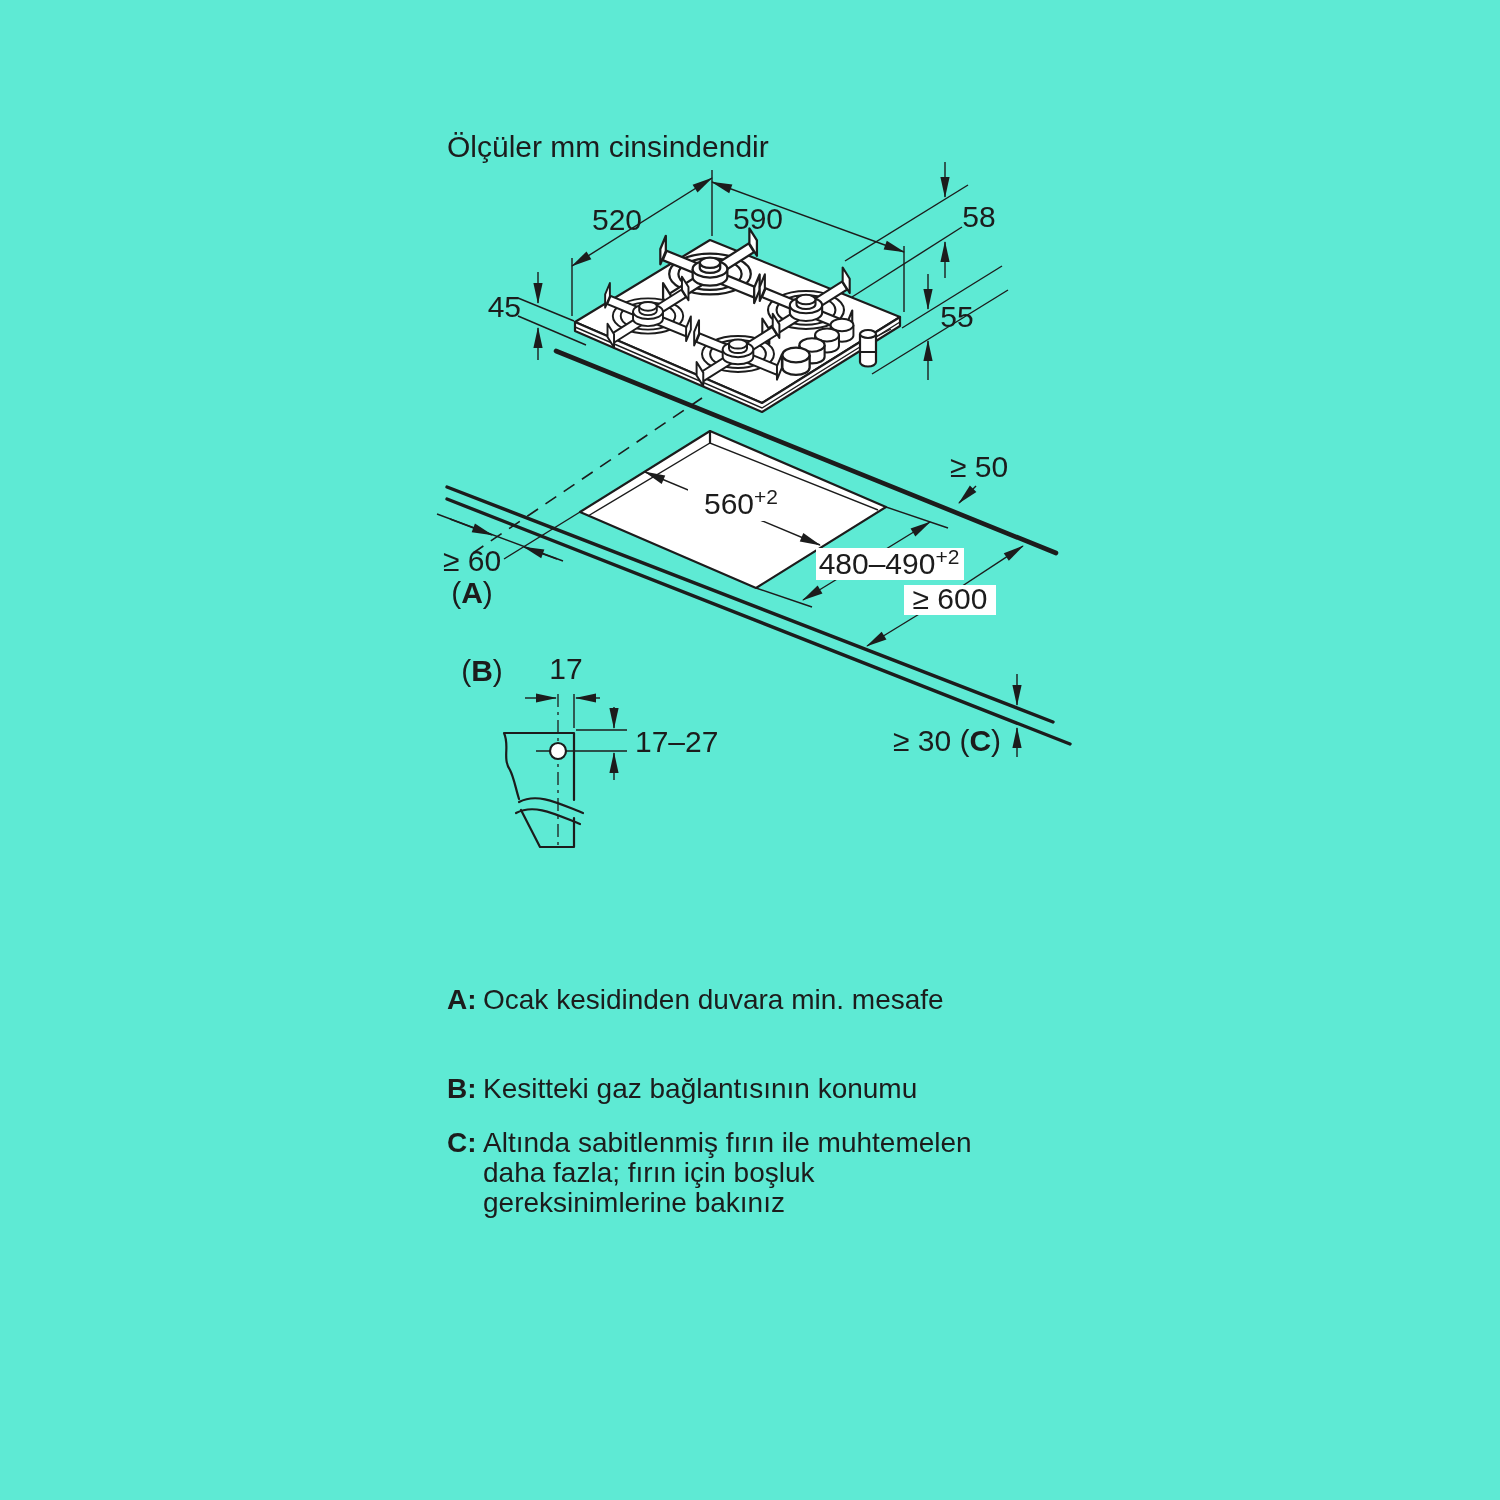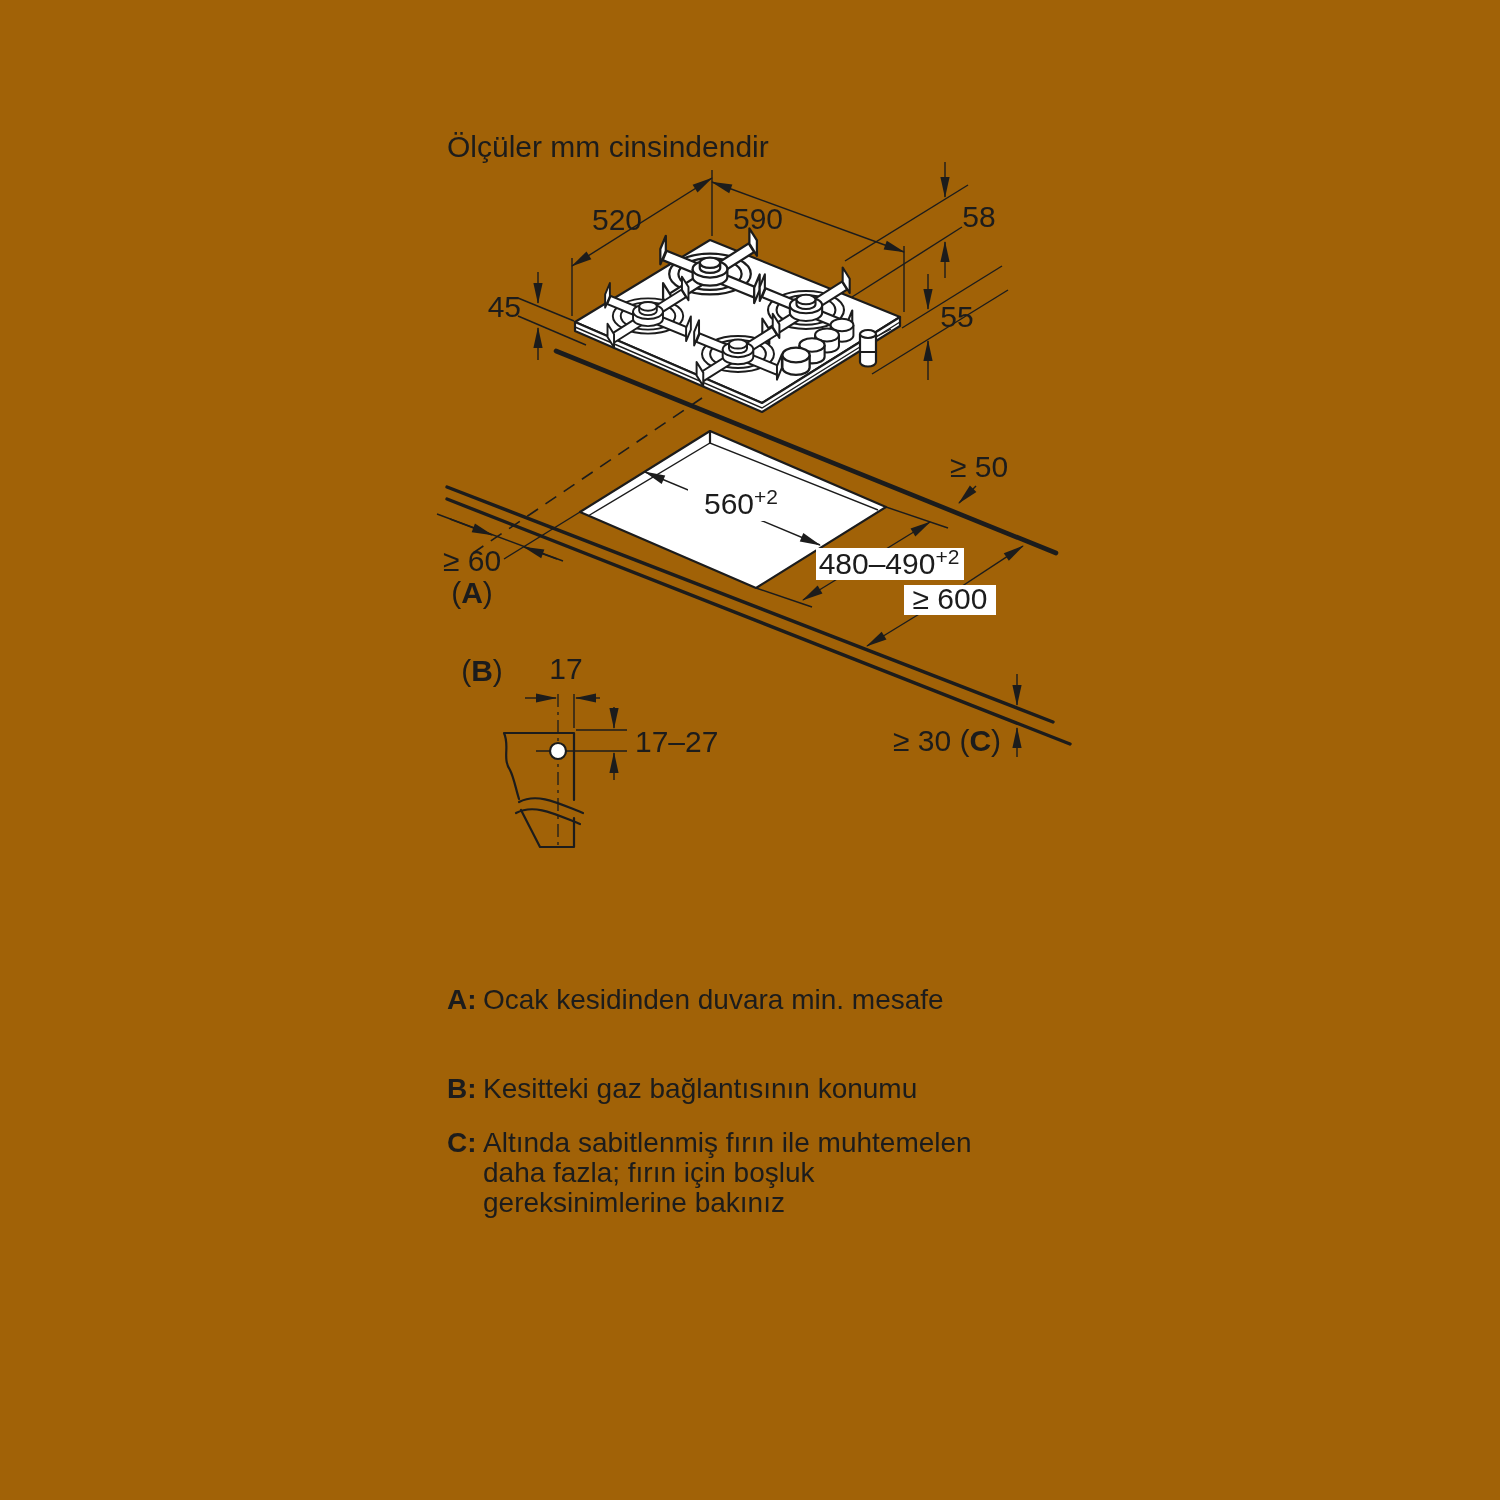--- a/index.html
+++ b/index.html
@@ -1,16 +1,16 @@
 <!DOCTYPE html>
 <html><head>
 <meta charset="utf-8">
 <style>
   html,body{margin:0;padding:0;background:#ffffff;}
-  .page{position:relative;width:1500px;height:1500px;background:#a16207;
+  .page{position:relative;width:1500px;height:1500px;background:#5eead4;
         font-family:"Liberation Sans",sans-serif;}
   svg{position:absolute;left:0;top:0;}
   .ln{stroke:#1c1c1c;stroke-width:2.2;fill:none;stroke-linecap:round;stroke-linejoin:round;}
   .thin{stroke:#1c1c1c;stroke-width:1.4;fill:none;}
   .thick{stroke:#1c1c1c;stroke-width:4.6;fill:none;stroke-linecap:round;}
   .med{stroke:#1c1c1c;stroke-width:3.4;fill:none;stroke-linecap:round;}
   .wfill{fill:#ffffff;stroke:#1c1c1c;stroke-width:2.2;stroke-linejoin:round;}
   .dashed{stroke:#1c1c1c;stroke-width:1.6;fill:none;stroke-dasharray:13 9;}
   .cline{stroke:#1c1c1c;stroke-width:1.3;fill:none;stroke-dasharray:13 5 3 5;}
   .dimt{font-family:"Liberation Sans",sans-serif;font-size:30px;fill:#1c1c1c;}

